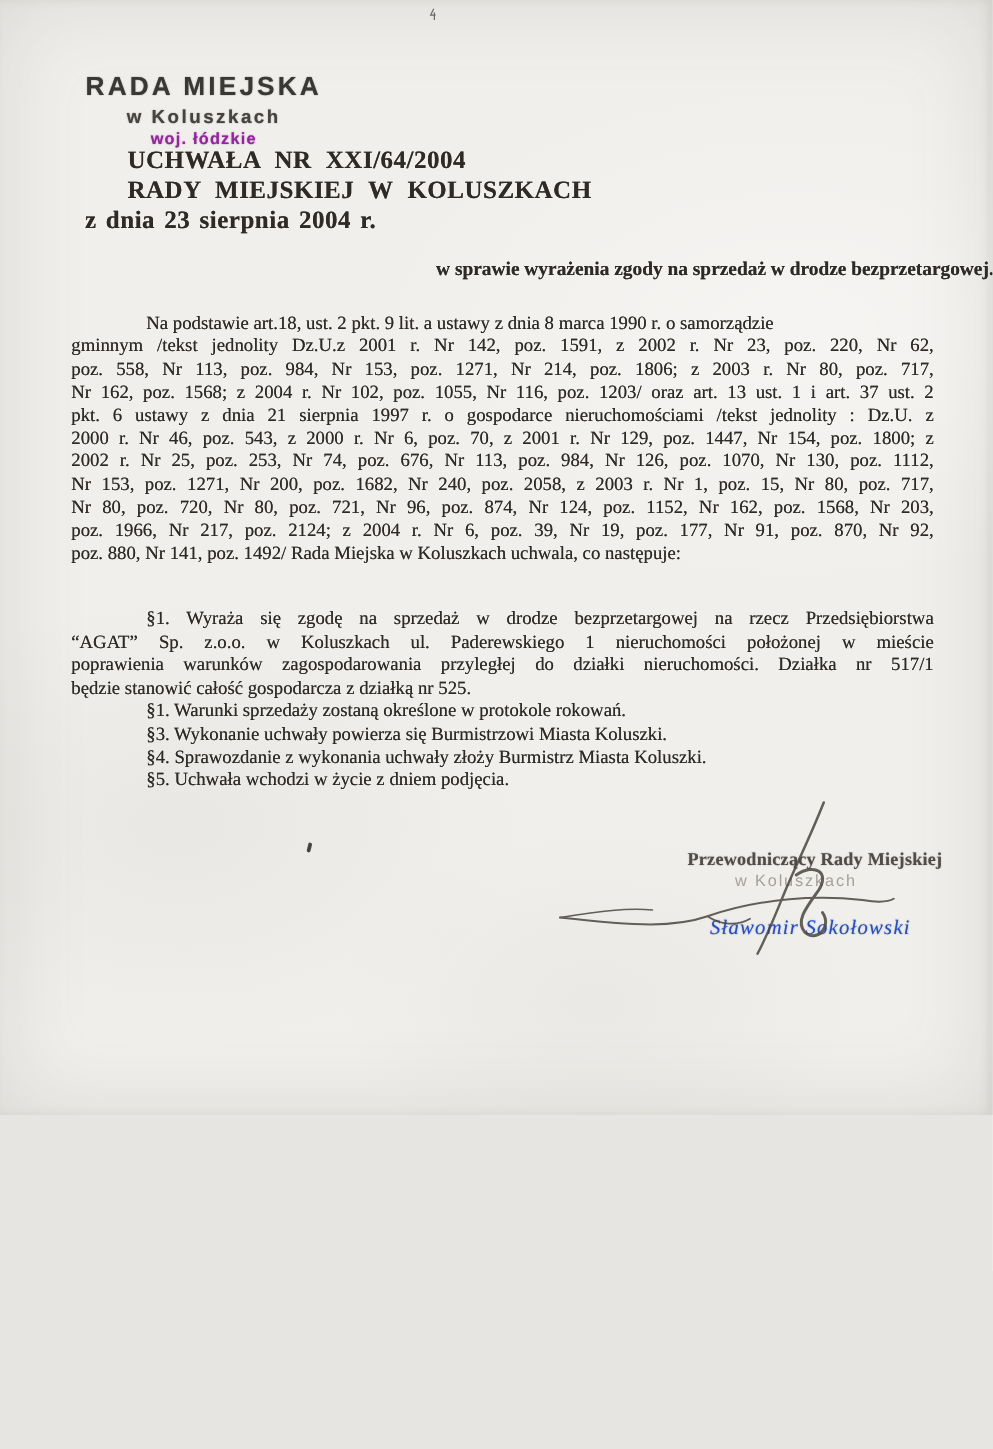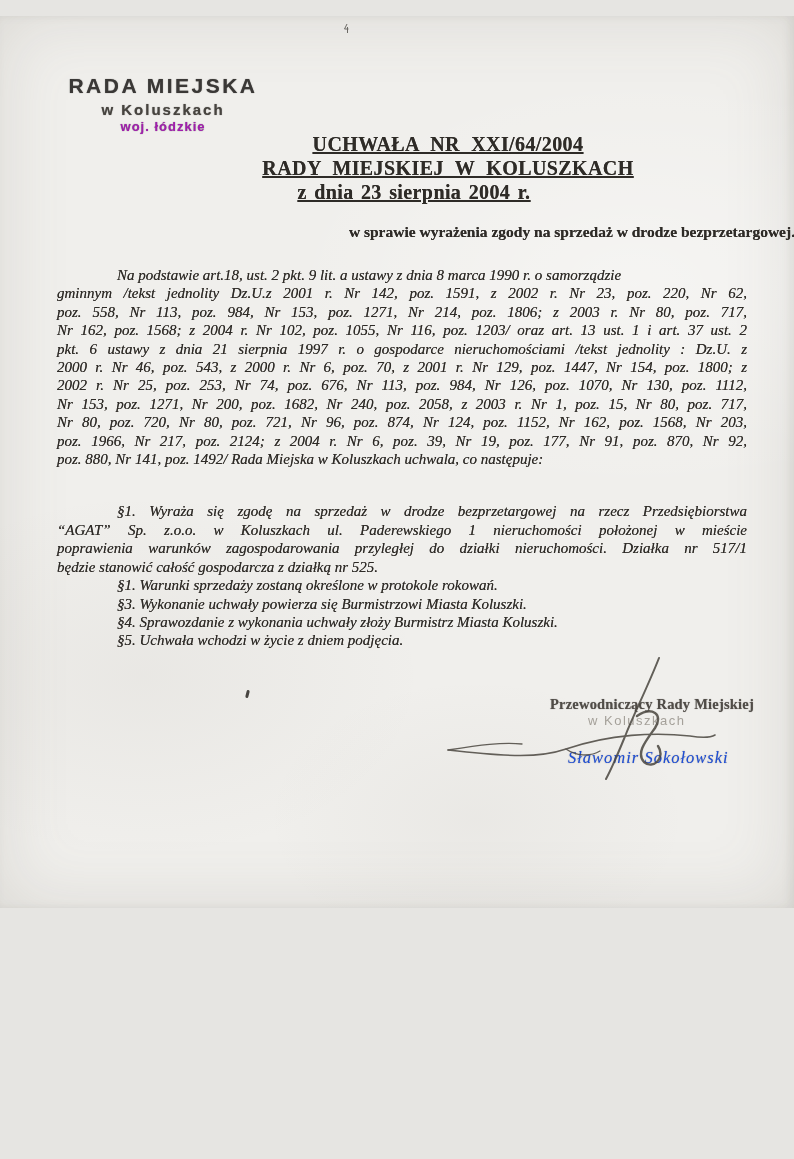--- a/index.html
+++ b/index.html
@@ -1,18 +1,18 @@
 <!DOCTYPE html>
 <html><head>
 <meta charset="utf-8">
 <title>Uchwała NR XXI/64/2004</title>
 <style>
   html,body { margin:0; padding:0; background:#e6e5e2; }
   .page {
-    position:relative; width:794px; height:892px; margin:16px auto;
+    position:relative; width:794px; height:892px; margin:0 auto;
     background:#f0efec;
     box-shadow: inset 0 0 70px rgba(110,105,95,0.16), inset -4px 0 8px rgba(90,85,78,0.10);
     overflow:hidden;
     font-family:"Liberation Serif", serif;
     color:#2e2b27;
   }
   .grain {
     position:absolute; inset:0; pointer-events:none;
     background:
       radial-gradient(ellipse 400px 260px at 18% 74%, rgba(120,112,100,0.06), transparent 70%),
@@ -26,34 +26,34 @@
     position:absolute; left:62px; top:58px; width:202px; text-align:center;
     font-family:"Liberation Sans", sans-serif; color:#3a3836;
     text-shadow: 0 0 1px rgba(58,56,54,0.7);
   }
   .stamp-l1 { font-size:21px; font-weight:bold; letter-spacing:2.5px; white-space:nowrap; }
   .stamp-l2 { font-size:15px; font-weight:bold; letter-spacing:2px; margin-top:3px; color:#47443f; }
   .stamp-l3 { font-size:13px; font-weight:bold; letter-spacing:1px; margin-top:1px; color:#a21caf; }
 
   
   .title {
-    position:absolute; left:102px; top:116px; width:692px; text-align:center;
-    font-weight:bold; font-size:20px; line-height:24px; letter-spacing:0.4px;text-decoration:underline;
+    position:absolute; left:102px; top:116px; width:692px; 
+    font-weight:bold; font-size:20px; line-height:24px; letter-spacing:0.4px;
   }
   .title .t12 { word-spacing:6px; }
   .title .t3 { transform:translateX(-34px); word-spacing:2px; }
 
   .subject {
     position:absolute; left:115px; top:207px; width:680px; text-align:right;
     font-weight:bold; font-size:15.5px;
   }
 
   
   .body { position:absolute; left:57px; top:250px; width:690px; font-size:15px; line-height:18.4px; }
-  .line { white-space:nowrap;font-style:italic; }
+  .line { white-space:nowrap; }
   .line.j { white-space:normal; text-align:justify; text-align-last:justify; }
   .line.indent { text-indent:60px; }
   .sec1 { margin-top:34px; }
 
   
   .sig { position:absolute; left:440px; top:630px; width:340px; height:145px; }
   .sig-role1 {
     position:absolute; left:110px; top:50px; white-space:nowrap;
     font-weight:bold; font-size:14.5px; color:#504c47; letter-spacing:0.2px;
     text-shadow:0 0 1px rgba(80,76,71,0.6);

